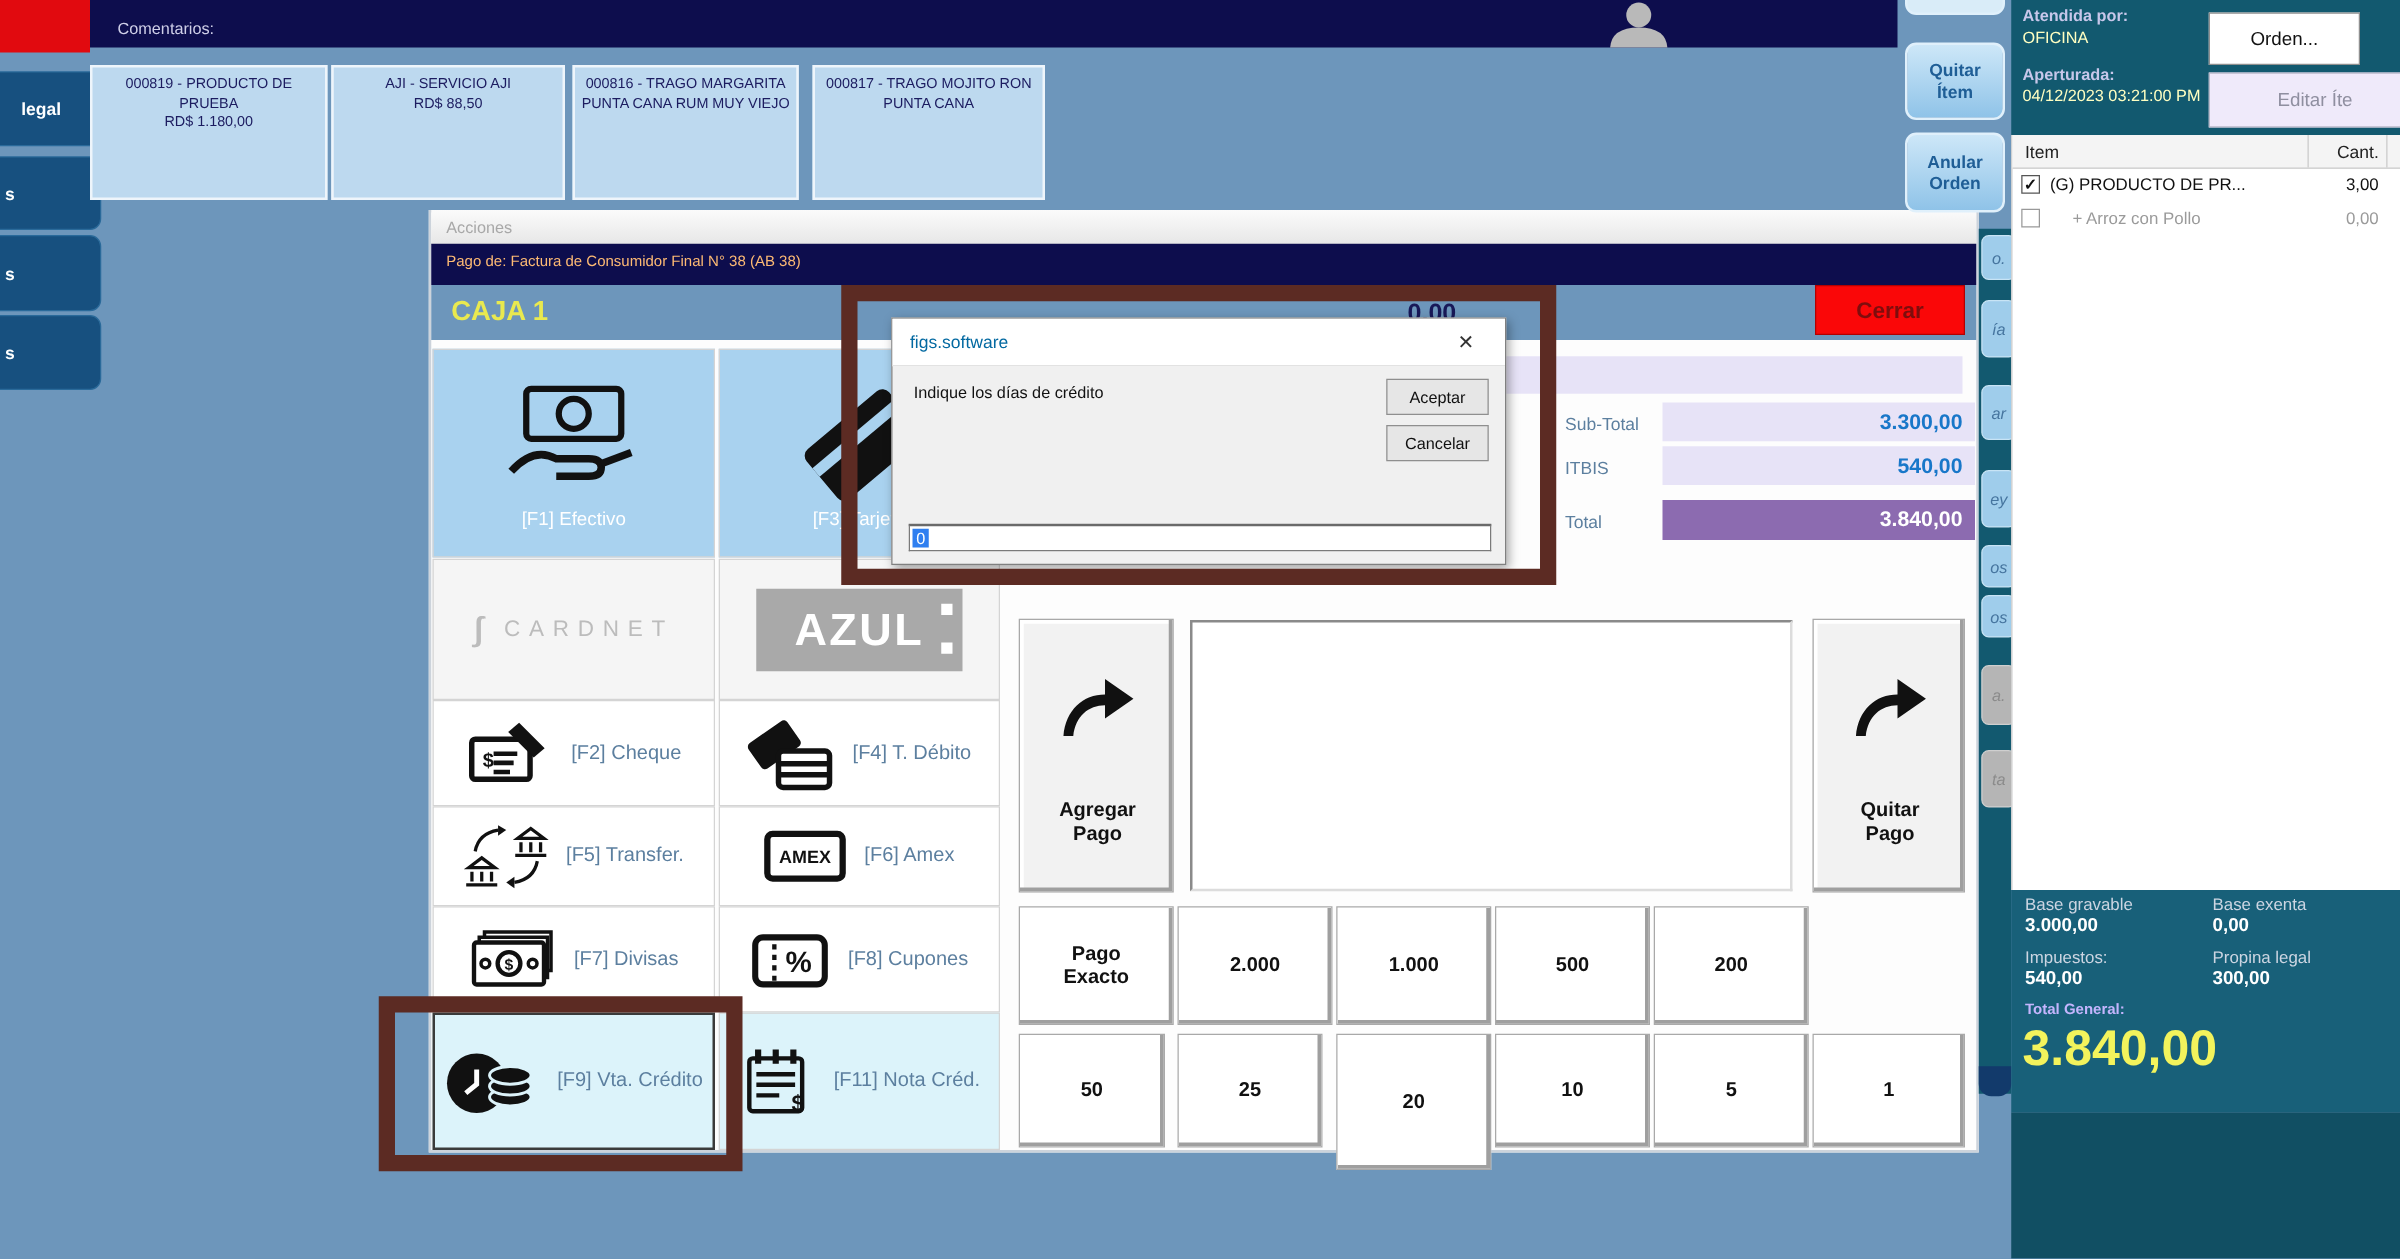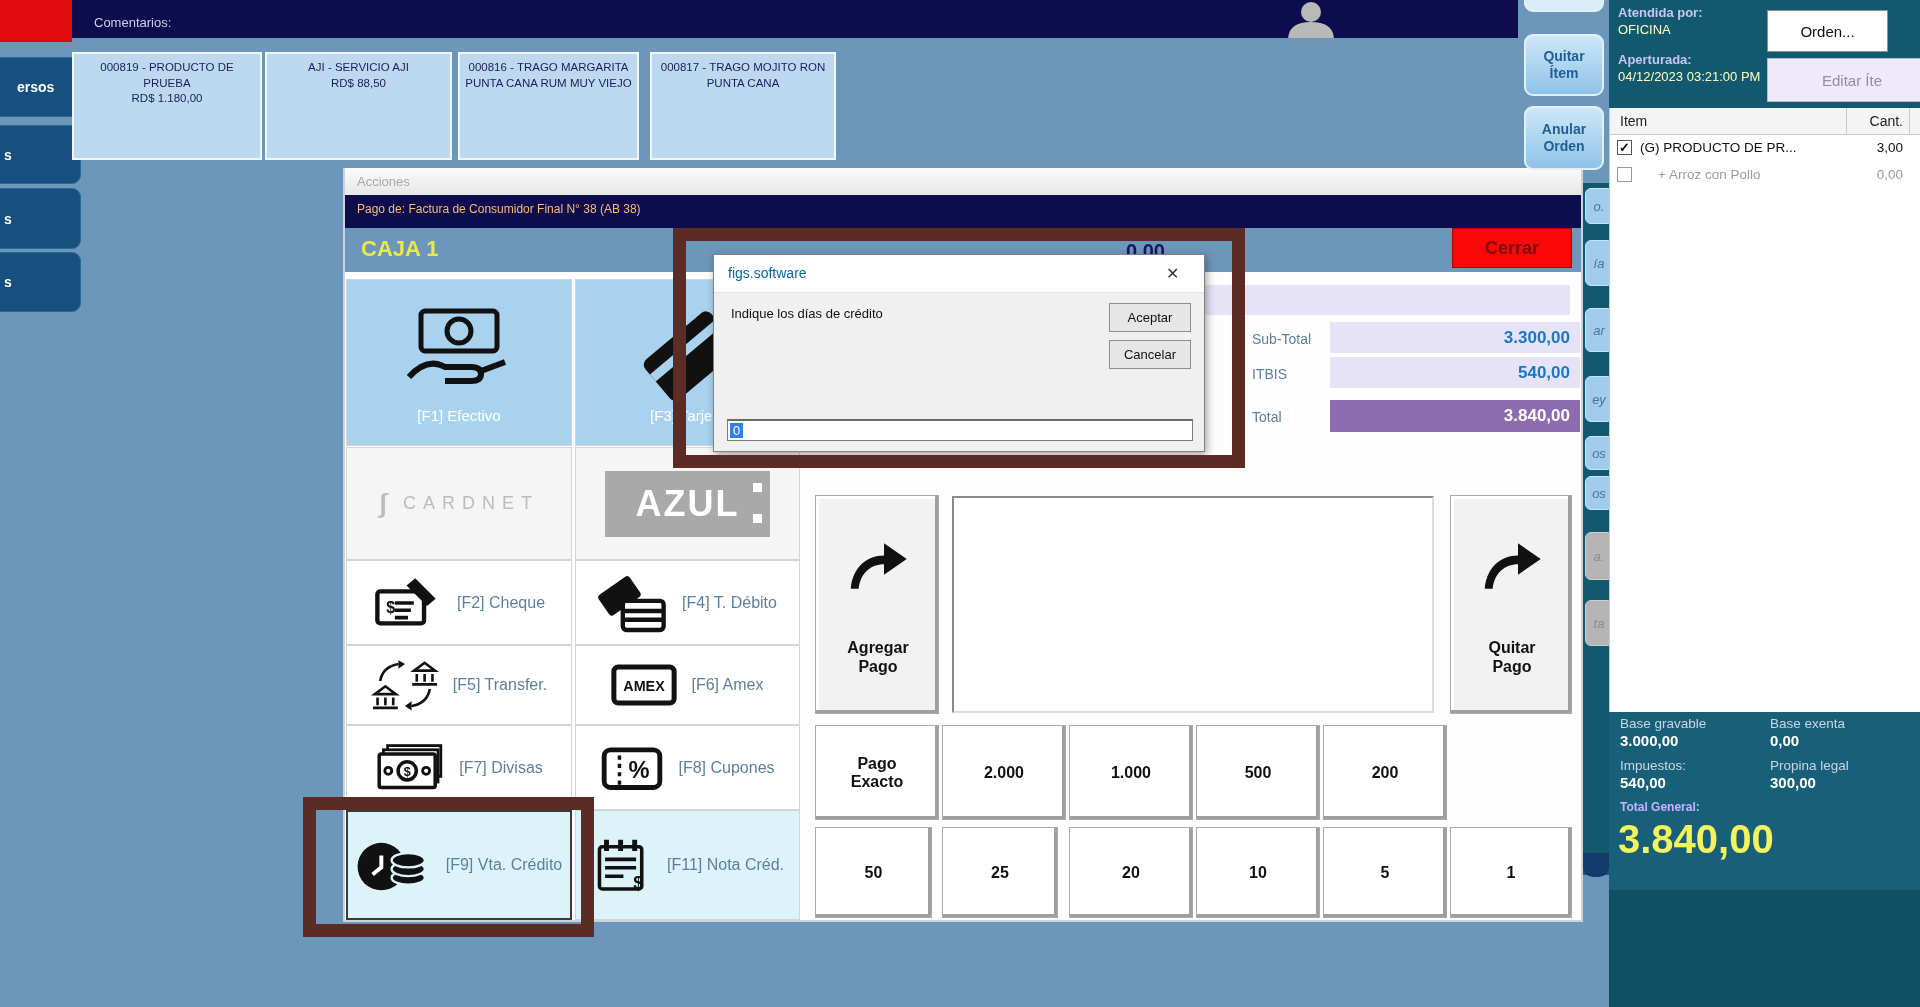--- a/index.html
+++ b/index.html
@@ -56,21 +56,21 @@
     <span class="abs" style="left:1198px;top:0;width:83px;height:38px;">
       <svg width="83" height="38" viewBox="0 0 83 38">
         <circle cx="41" cy="12" r="10" fill="#b9b9b9"></circle>
         <path d="M18,40 Q18,22 41,22 Q64,22 64,40 Z" fill="#b9b9b9"></path>
       </svg>
     </span>
   </div>
 
   <div class="abs" style="left:0;top:0;width:72px;height:42px;background:#e10a0f;"></div>
   <div class="abs side-btn" style="left:-4px;top:57px;width:76px;height:58px;padding-left:20px;">
-    <span>ersos</span>
+    <span>legal</span>
   </div>
   <div class="abs side-btn" style="left:-4px;top:125px;width:76px;height:57px;padding-left:7px;">
     <span>s</span>
   </div>
   <div class="abs side-btn" style="left:-4px;top:188px;width:76px;height:59px;padding-left:7px;">
     <span>s</span>
   </div>
   <div class="abs side-btn" style="left:-4px;top:252px;width:76px;height:58px;padding-left:7px;">
     <span>s</span>
   </div>
@@ -266,21 +266,21 @@
   <div class="abs denom" style="left:1323px;top:725px;width:124px;height:95px;">
     <span>200</span>
     </div>
 
   <div class="abs denom" style="left:815px;top:827px;width:117px;height:91px;text-align:center;">
     <span>50</span>
     </div>
   <div class="abs denom" style="left:942px;top:827px;width:116px;height:91px;">
     <span>25</span>
     </div>
-  <div class="abs denom" style="left:1069px;top:827px;width:124px;height:91px;">
+  <div class="abs denom" style="left:1069px;top:827px;width:124px;height:109px;">
     <span>20</span>
     </div>
   <div class="abs denom" style="left:1196px;top:827px;width:124px;height:91px;">
     <span>10</span>
     </div>
   <div class="abs denom" style="left:1323px;top:827px;width:124px;height:91px;">
     <span>5</span>
     </div>
   <div class="abs denom" style="left:1450px;top:827px;width:122px;height:91px;">
     <span>1</span>

